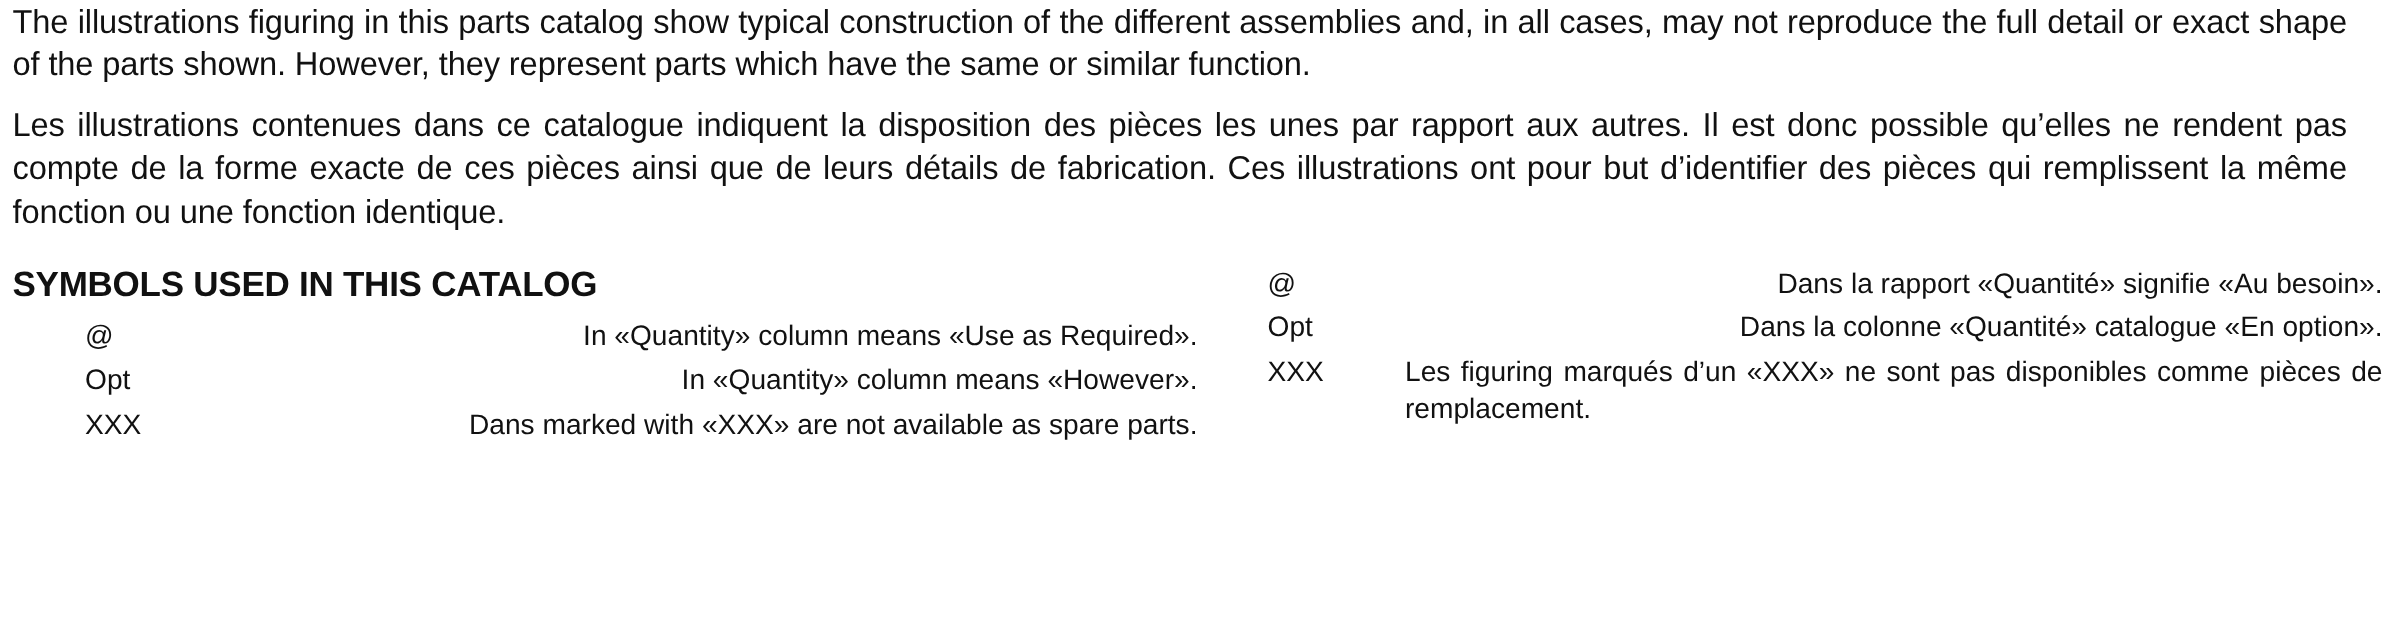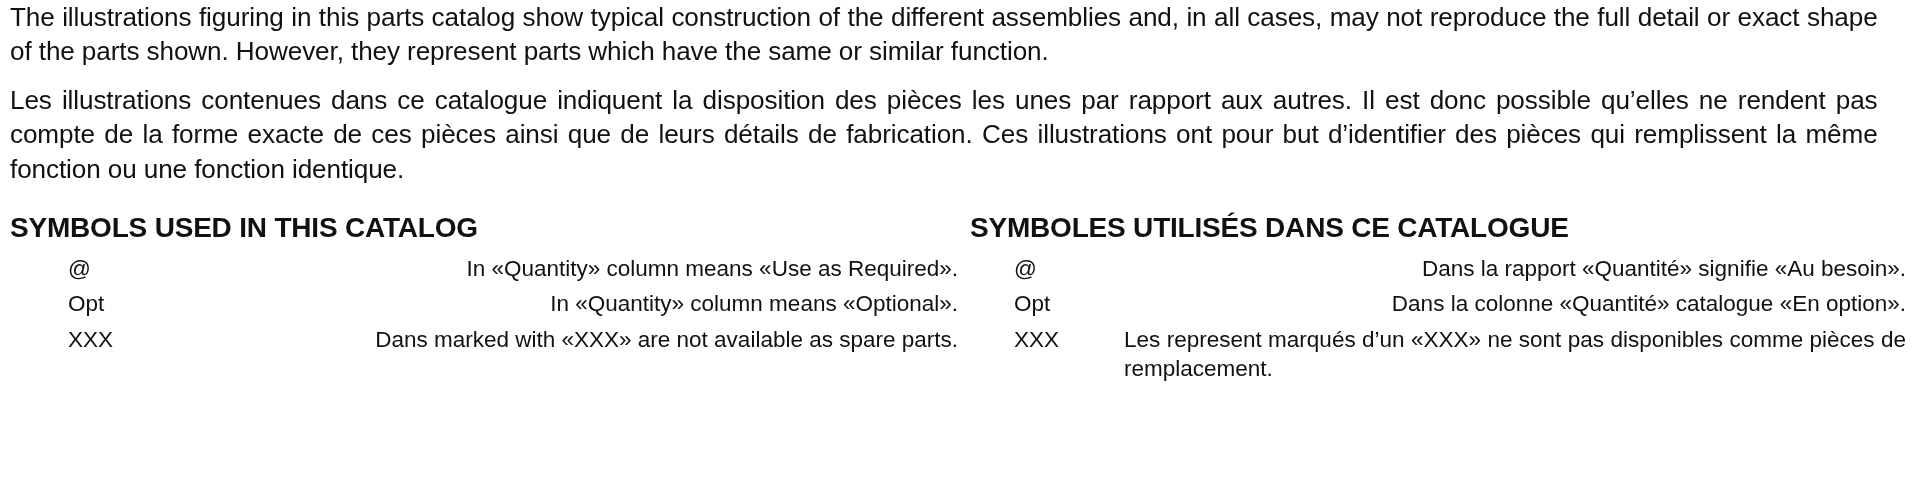--- a/index.html
+++ b/index.html
@@ -94,44 +94,43 @@
     <div class="col left">
       <h2 class="col-heading">SYMBOLS USED IN THIS CATALOG</h2>
       <table class="sym-table">
         <tbody>
           <tr>
             <td class="sym-key">@</td>
             <td class="sym-desc nojust">In «Quantity» column means «Use as Required».</td>
           </tr>
           <tr>
             <td class="sym-key">Opt</td>
-            <td class="sym-desc nojust">In «Quantity» column means «Optional».</td>
+            <td class="sym-desc nojust">In «Quantity» column means «However».</td>
           </tr>
           <tr>
             <td class="sym-key">XXX</td>
             <td class="sym-desc nojust">Dans marked with «XXX» are not available as spare parts.</td>
           </tr>
         </tbody>
       </table>
     </div>
 
     <div class="col right">
-      <h2 class="col-heading">SYMBOLES UTILISÉS DANS CE CATALOGUE</h2>
       <table class="sym-table">
         <tbody>
           <tr>
             <td class="sym-key">@</td>
             <td class="sym-desc nojust">Dans la rapport «Quantité» signifie «Au besoin».</td>
           </tr>
           <tr>
             <td class="sym-key">Opt</td>
             <td class="sym-desc nojust">Dans la colonne «Quantité» catalogue «En option».</td>
           </tr>
           <tr>
             <td class="sym-key">XXX</td>
-            <td class="sym-desc">Les represent marqués d’un «XXX» ne sont pas disponibles comme pièces de remplacement.</td>
+            <td class="sym-desc">Les figuring marqués d’un «XXX» ne sont pas disponibles comme pièces de remplacement.</td>
           </tr>
         </tbody>
       </table>
     </div>
 
   </div>
 </div>
 
 </body></html>

